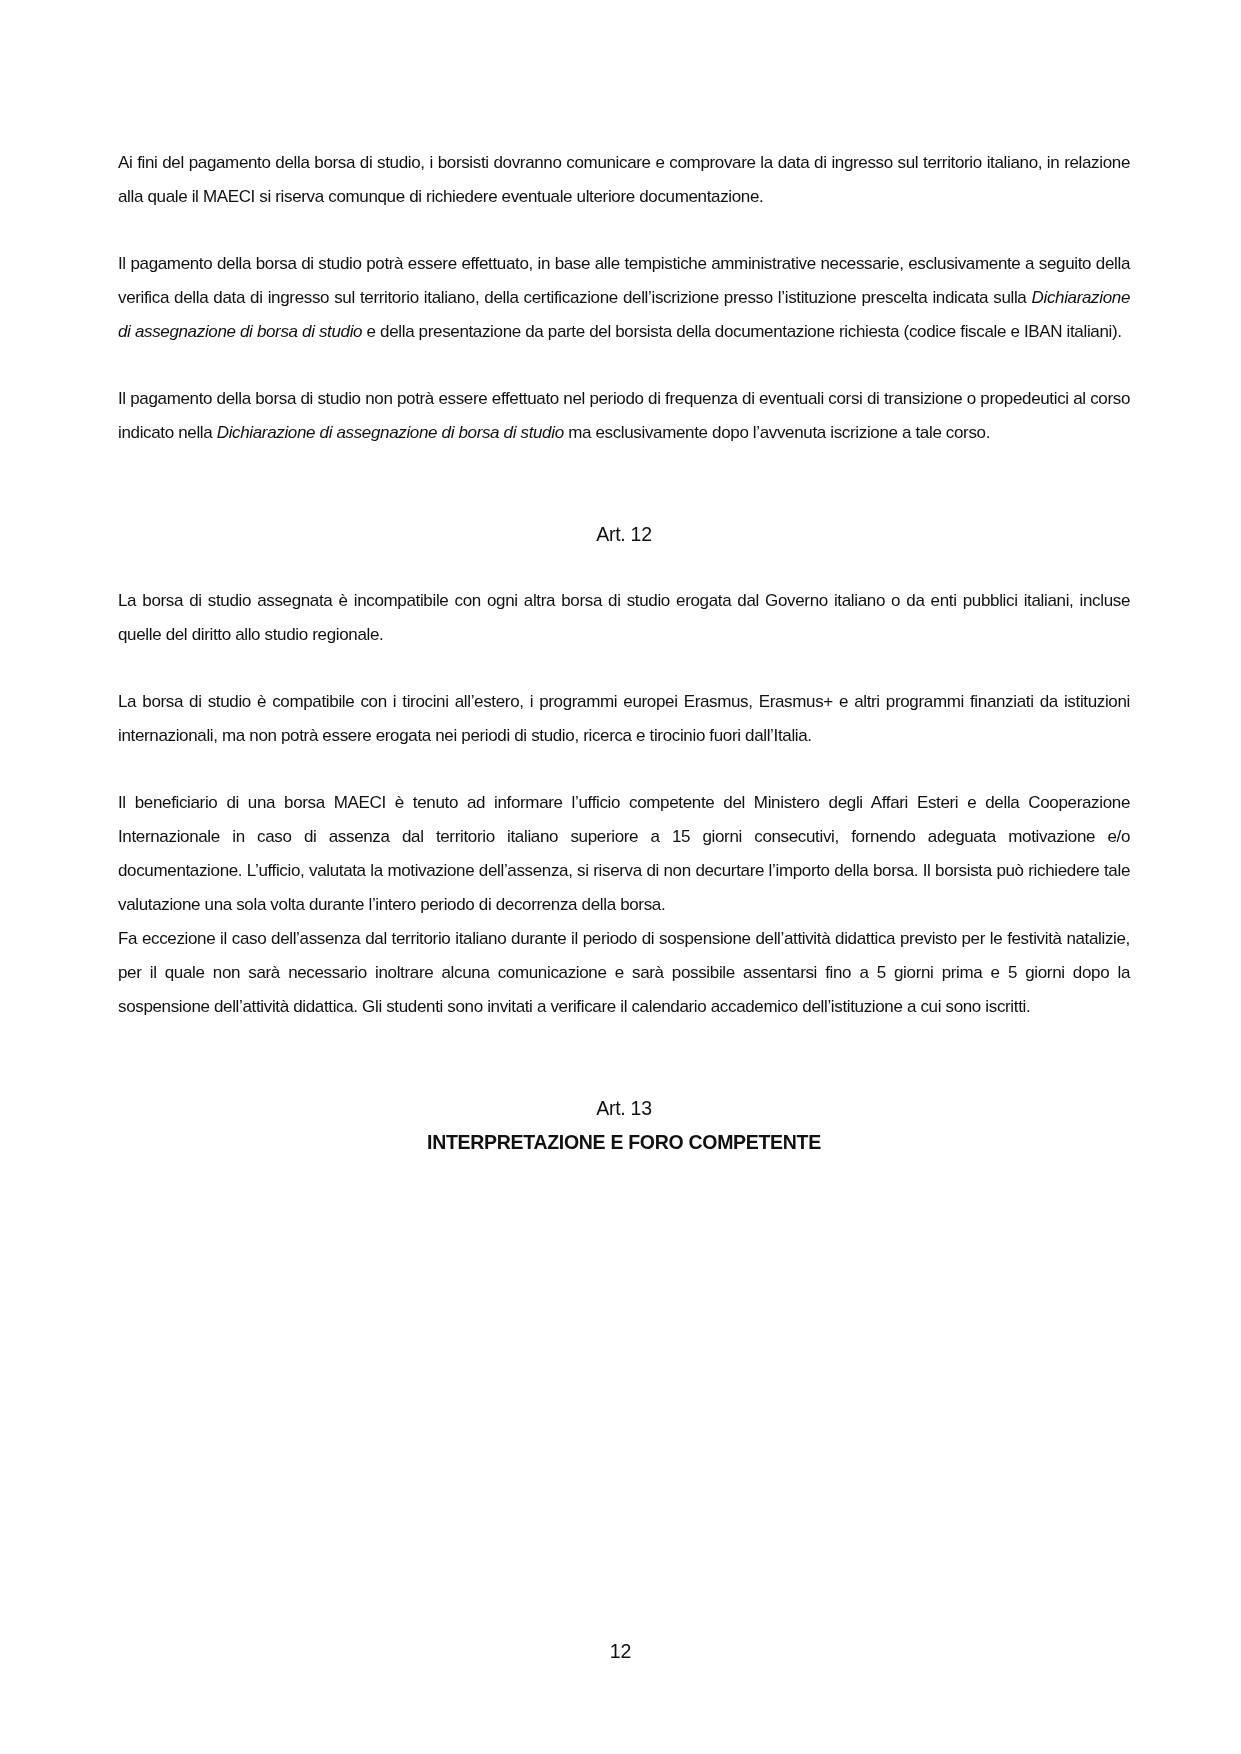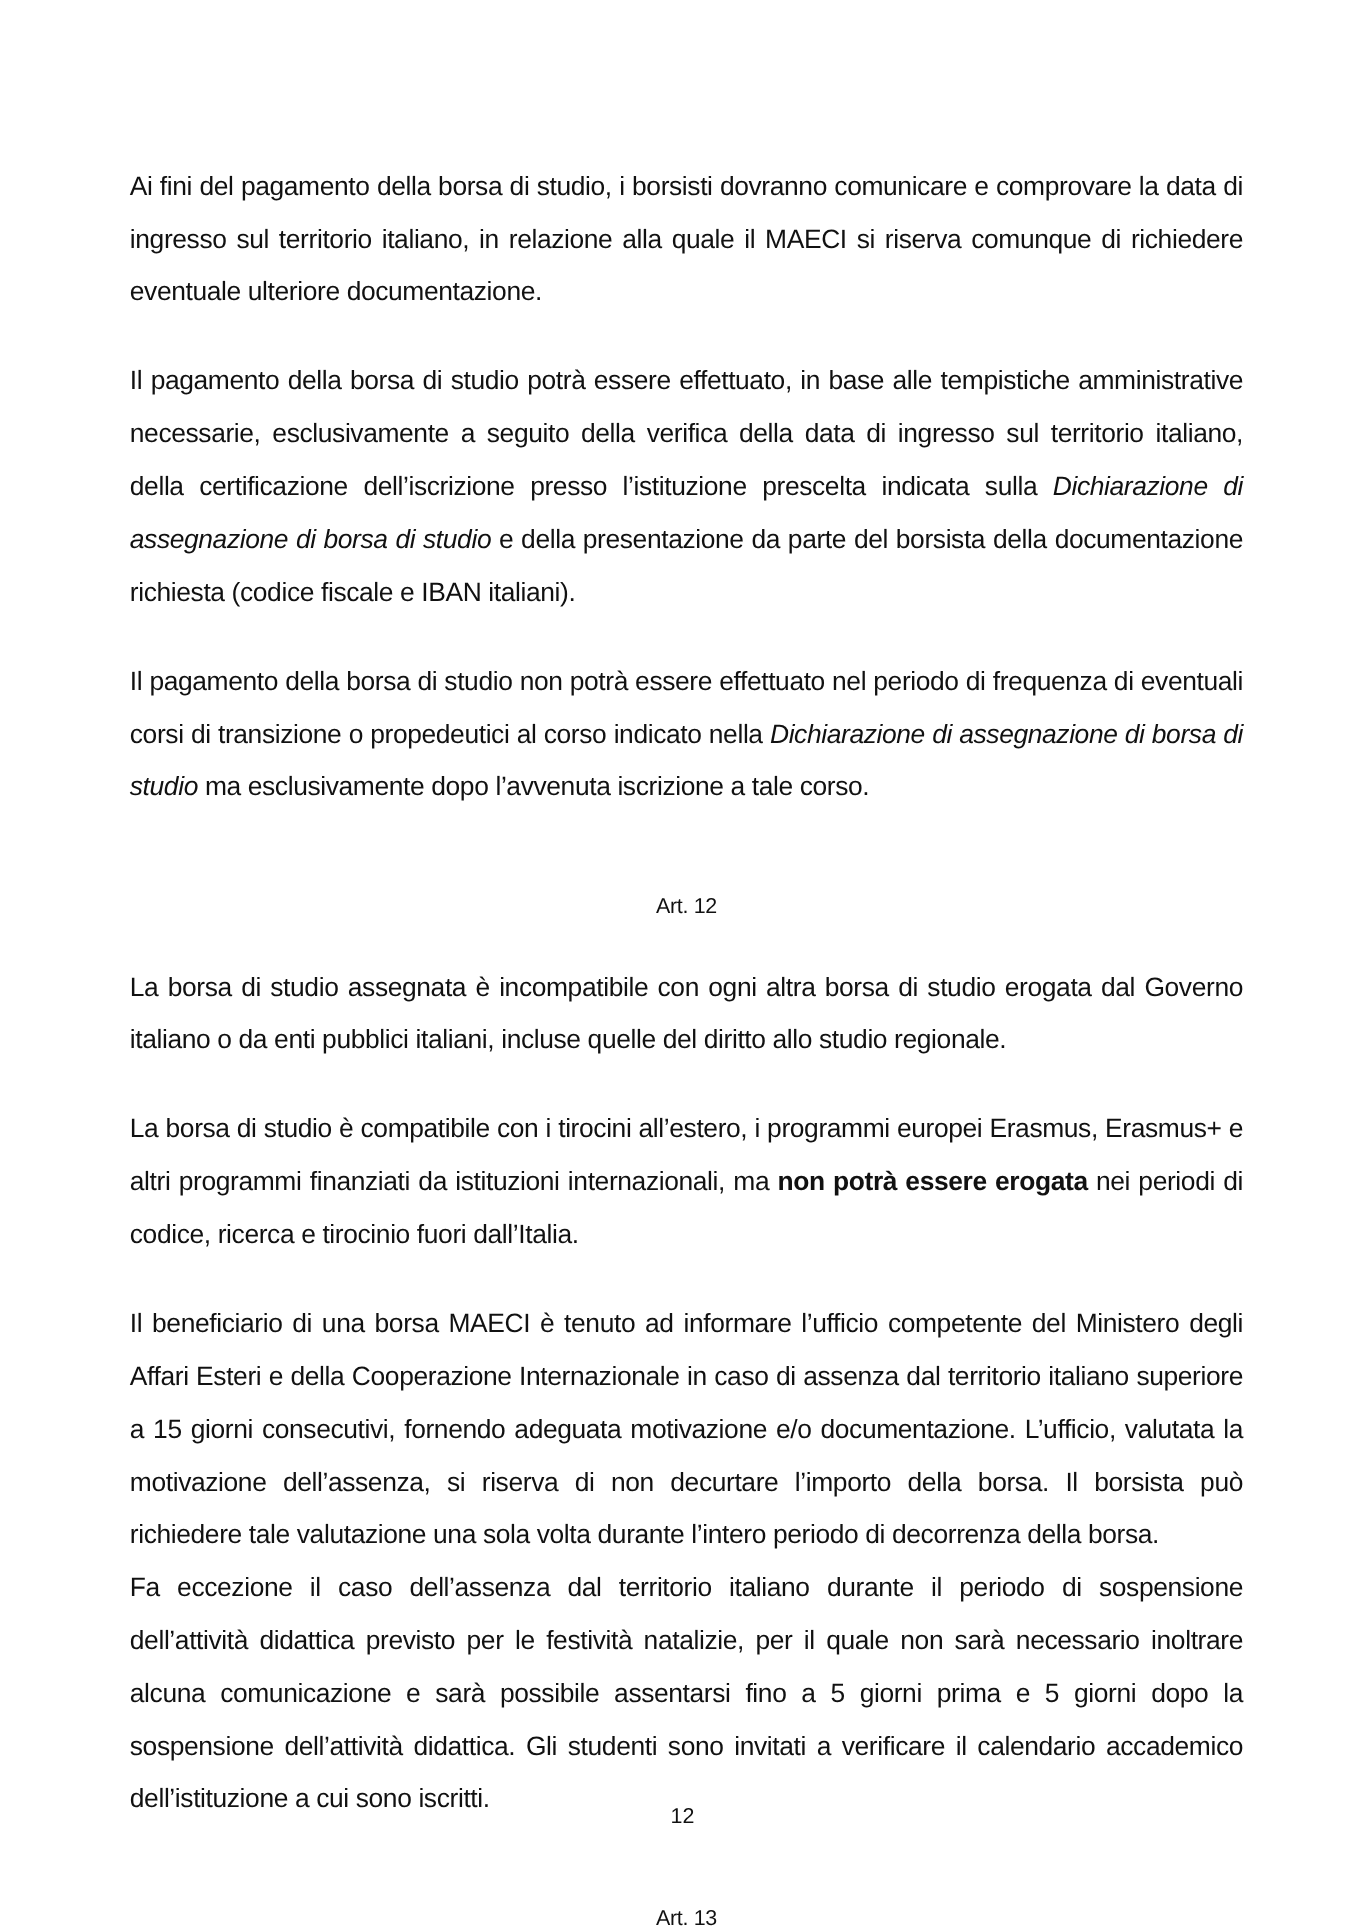--- a/index.html
+++ b/index.html
@@ -1,46 +1,46 @@
 <!DOCTYPE html>
 <html><head>
 <meta charset="utf-8">
 <style>
   html, body { margin: 0; padding: 0; background: #ffffff; }
   body { width: 1241px; height: 1754px; position: relative; overflow: hidden;
          font-family: "Liberation Sans", sans-serif; color: #111; }
   .page { position: absolute; left: 118px; top: 146px; width: 1012px; }
-  .para { font-size: 24px; line-height: 48px; text-align: justify; margin: 0; letter-spacing: -0.35px; word-spacing: 0px; }
+  .para { font-size: 17px; line-height: 34px; text-align: justify; margin: 0; letter-spacing: -0.35px; word-spacing: 0px; }
   .gap1 { height: 33px; }
   .gap2 { height: 67px; }
   .art-num { text-align: center; font-size: 19.5px; line-height: 34px; margin: 0; letter-spacing: -0.3px; }
   .art-title { text-align: center; font-size: 19.5px; line-height: 34px; margin: 0; font-weight: bold; letter-spacing: -0.3px; }
   .page-number { position: absolute; left: 0; width: 1241px; top: 1636px; text-align: center; font-size: 19.5px; line-height: 30px; }
   em { font-style: italic; }
-  strong { font-weight: bold; }
+  strong { font-weight: normal; }
 </style>
 </head>
 <body>
 
 <div class="page">
 
   <p class="para"><span>Ai fini del pagamento della borsa di studio, i borsisti dovranno comunicare e comprovare la data di ingresso sul territorio italiano, in relazione alla quale il MAECI si riserva comunque di richiedere eventuale ulteriore documentazione.</span></p>
   <div class="gap1"></div>
   <p class="para"><span>Il pagamento della borsa di studio potrà essere effettuato, in base alle tempistiche amministrative necessarie, esclusivamente a seguito della verifica della data di ingresso sul territorio italiano, della certificazione dell’iscrizione presso l’istituzione prescelta indicata sulla </span><em>Dichiarazione di assegnazione di borsa di studio</em><span> e della presentazione da parte del borsista della documentazione richiesta (codice fiscale e IBAN italiani).</span></p>
   <div class="gap1"></div>
   <p class="para"><span>Il pagamento della borsa di studio non potrà essere effettuato nel periodo di frequenza di eventuali corsi di transizione o propedeutici al corso indicato nella </span><em>Dichiarazione di assegnazione di borsa di studio</em><span> ma esclusivamente dopo l’avvenuta iscrizione a tale corso.</span></p>
 
   <div class="gap2"></div>
 
   <section>
     <p class="art-num">Art. 12</p>
     <div class="gap1"></div>
     <p class="para"><span>La borsa di studio assegnata è incompatibile con ogni altra borsa di studio erogata dal Governo italiano o da enti pubblici italiani, incluse quelle del diritto allo studio regionale.</span></p>
     <div class="gap1"></div>
-    <p class="para"><span>La borsa di studio è compatibile con i tirocini all’estero, i programmi europei Erasmus, Erasmus+ e altri programmi finanziati da istituzioni internazionali, ma </span><strong>non potrà essere erogata</strong><span> nei periodi di codice, ricerca e tirocinio fuori dall’Italia.</span></p>
+    <p class="para"><span>La borsa di studio è compatibile con i tirocini all’estero, i programmi europei Erasmus, Erasmus+ e altri programmi finanziati da istituzioni internazionali, ma </span><strong>non potrà essere erogata</strong><span> nei periodi di studio, ricerca e tirocinio fuori dall’Italia.</span></p>
     <div class="gap1"></div>
     <p class="para"><span>Il beneficiario di una borsa MAECI è tenuto ad informare l’ufficio competente del Ministero degli Affari Esteri e della Cooperazione Internazionale in caso di assenza dal territorio italiano superiore a 15 giorni consecutivi, fornendo adeguata motivazione e/o documentazione. L’ufficio, valutata la motivazione dell’assenza, si riserva di non decurtare l’importo della borsa. Il borsista può richiedere tale valutazione una sola volta durante l’intero periodo di decorrenza della borsa.</span></p>
     <p class="para"><span>Fa eccezione il caso dell’assenza dal territorio italiano durante il periodo di sospensione dell’attività didattica previsto per le festività natalizie, per il quale non sarà necessario inoltrare alcuna comunicazione e sarà possibile assentarsi fino a 5 giorni prima e 5 giorni dopo la sospensione dell’attività didattica. Gli studenti sono invitati a verificare il calendario accademico dell’istituzione a cui sono iscritti.</span></p>
   </section>
 
   <div class="gap2"></div>
 
   <section>
     <p class="art-num">Art. 13</p>
     <p class="art-title">INTERPRETAZIONE E FORO COMPETENTE</p>

